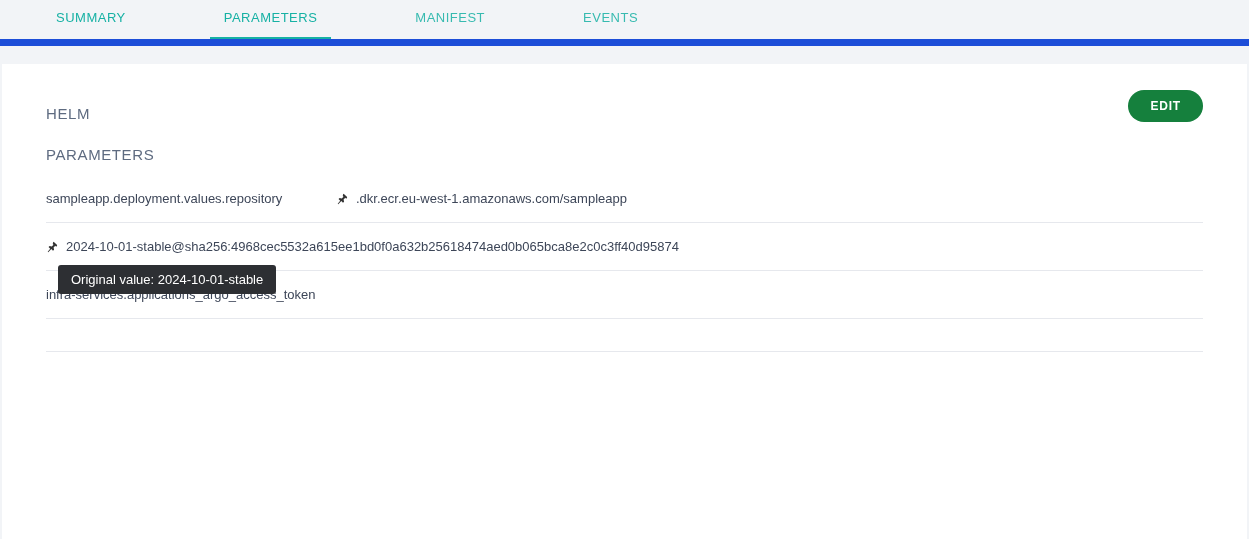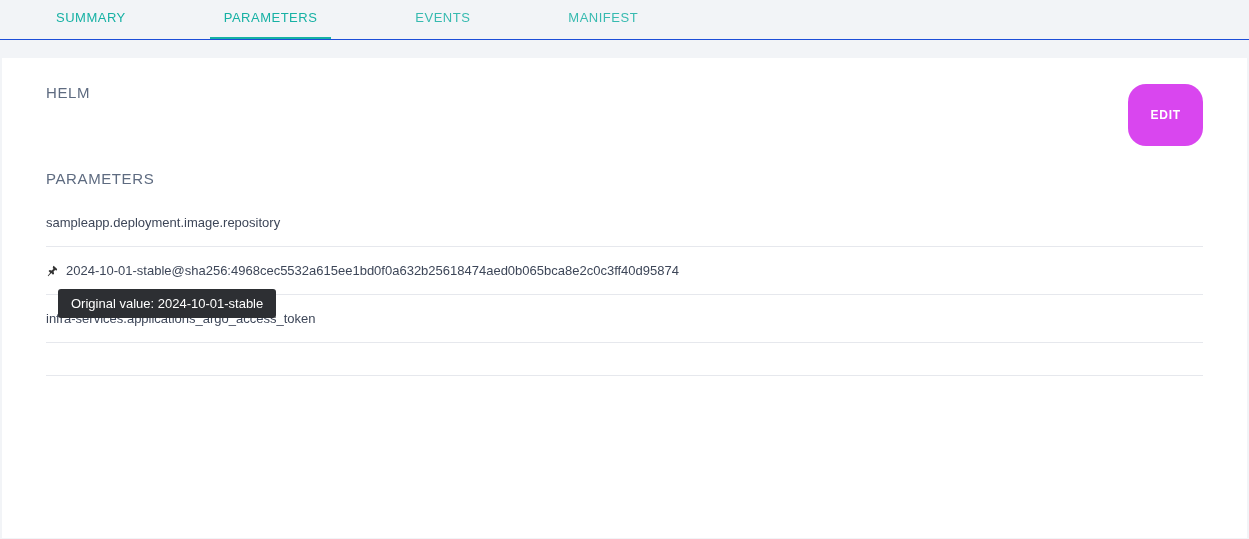--- a/index.html
+++ b/index.html
@@ -6,21 +6,21 @@
     body {
       font-family: -apple-system, BlinkMacSystemFont, "Segoe UI", Helvetica, Arial, sans-serif;
       background: #f2f4f7;
       color: #363c4a;
       font-size: 14px;
       width: 1249px;
     }
     .tabs {
       display: flex;
       background: #f2f4f7;
-      border-bottom: 1px solid #1d4ed8;
+      border-bottom: 7px solid #1d4ed8;
       padding-left: 42px;
     }
     .tab {
       padding: 10px 14px 12px;
       font-size: 13px;
       letter-spacing: 0.5px;
       font-weight: 500;
       color: #17b1a4;
       cursor: pointer;
       margin-right: 70px;
@@ -32,39 +32,39 @@
     }
     .tab.inactive { color: #17b1a4; opacity: 0.85; }
     .panel {
       margin: 18px 2px 0 2px;
       background: #fff;
       padding: 26px 44px 0 44px;
       min-height: 480px;
     }
     .row-head {
       display: flex;
-      align-items: flex-start;
+      align-items: flex-end;
       justify-content: space-between;
       margin-bottom: 18px;
     }
     .section-title {
       font-size: 15px;
       letter-spacing: 0.6px;
       color: #5e6b80;
       font-weight: 400;
     }
     .btn-edit {
-      background: #d946ef;
+      background: #15803d;
       color: #fff;
       font-size: 12px;
       font-weight: 600;
       letter-spacing: 0.8px;
       border: none;
       border-radius: 18px;
-      padding: 24px 22px;
+      padding: 9px 22px;
       cursor: pointer;
     }
     .kv-row {
       display: flex;
       align-items: center;
       padding: 16px 0;
       border-bottom: 1px solid #e6e8ed;
       font-size: 13px;
     }
     .kv-key {
@@ -106,36 +106,44 @@
       z-index: 10;
     }
     .tooltip-full { display: inline; }
   </style>
 </head>
 <body>
 
 <div class="tabs">
   <div class="tab">SUMMARY</div>
   <div class="tab active">PARAMETERS</div>
+  <div class="tab inactive">MANIFEST</div>
   <div class="tab inactive">EVENTS</div>
-  <div class="tab inactive">MANIFEST</div>
 </div>
 
 <div class="panel">
   <div class="row-head">
     <div class="section-title">HELM</div>
     <button class="btn-edit">EDIT</button>
   </div>
 
 
 
   <div class="sub-title">PARAMETERS</div>
 
   <div class="kv-row">
-    <div class="kv-key">sampleapp.deployment.image.repository</div>
+    <div class="kv-key">sampleapp.deployment.values.repository</div>
+    <div class="kv-val">
+      <span class="icon-pin">
+        <svg viewBox="0 0 16 16" fill="currentColor">
+            <path d="M9.5 1.5a1 1 0 0 1 1.4 0l3.6 3.6a1 1 0 0 1 0 1.4l-1 1-1.1-1.1-2.3 2.3.7 2.8-1.5 1.5-2.2-2.2L3 15l-.7-.7 3.3-4-2.2-2.2 1.5-1.5 2.8.7 2.3-2.3L9 3.9l.5-2.4z"></path>
+          </svg>
+      </span>
+      <span>.dkr.ecr.eu-west-1.amazonaws.com/sampleapp</span>
+    </div>
   </div>
 
   <div class="kv-row">
     <div class="kv-val">
       <span class="icon-pin">
         <svg viewBox="0 0 16 16" fill="currentColor">
             <path d="M9.5 1.5a1 1 0 0 1 1.4 0l3.6 3.6a1 1 0 0 1 0 1.4l-1 1-1.1-1.1-2.3 2.3.7 2.8-1.5 1.5-2.2-2.2L3 15l-.7-.7 3.3-4-2.2-2.2 1.5-1.5 2.8.7 2.3-2.3L9 3.9l.5-2.4z"></path>
           </svg>
       </span>
       <span>2024-10-01-stable@sha256:4968cec5532a615ee1bd0f0a632b25618474aed0b065bca8e2c0c3ff40d95874</span>

